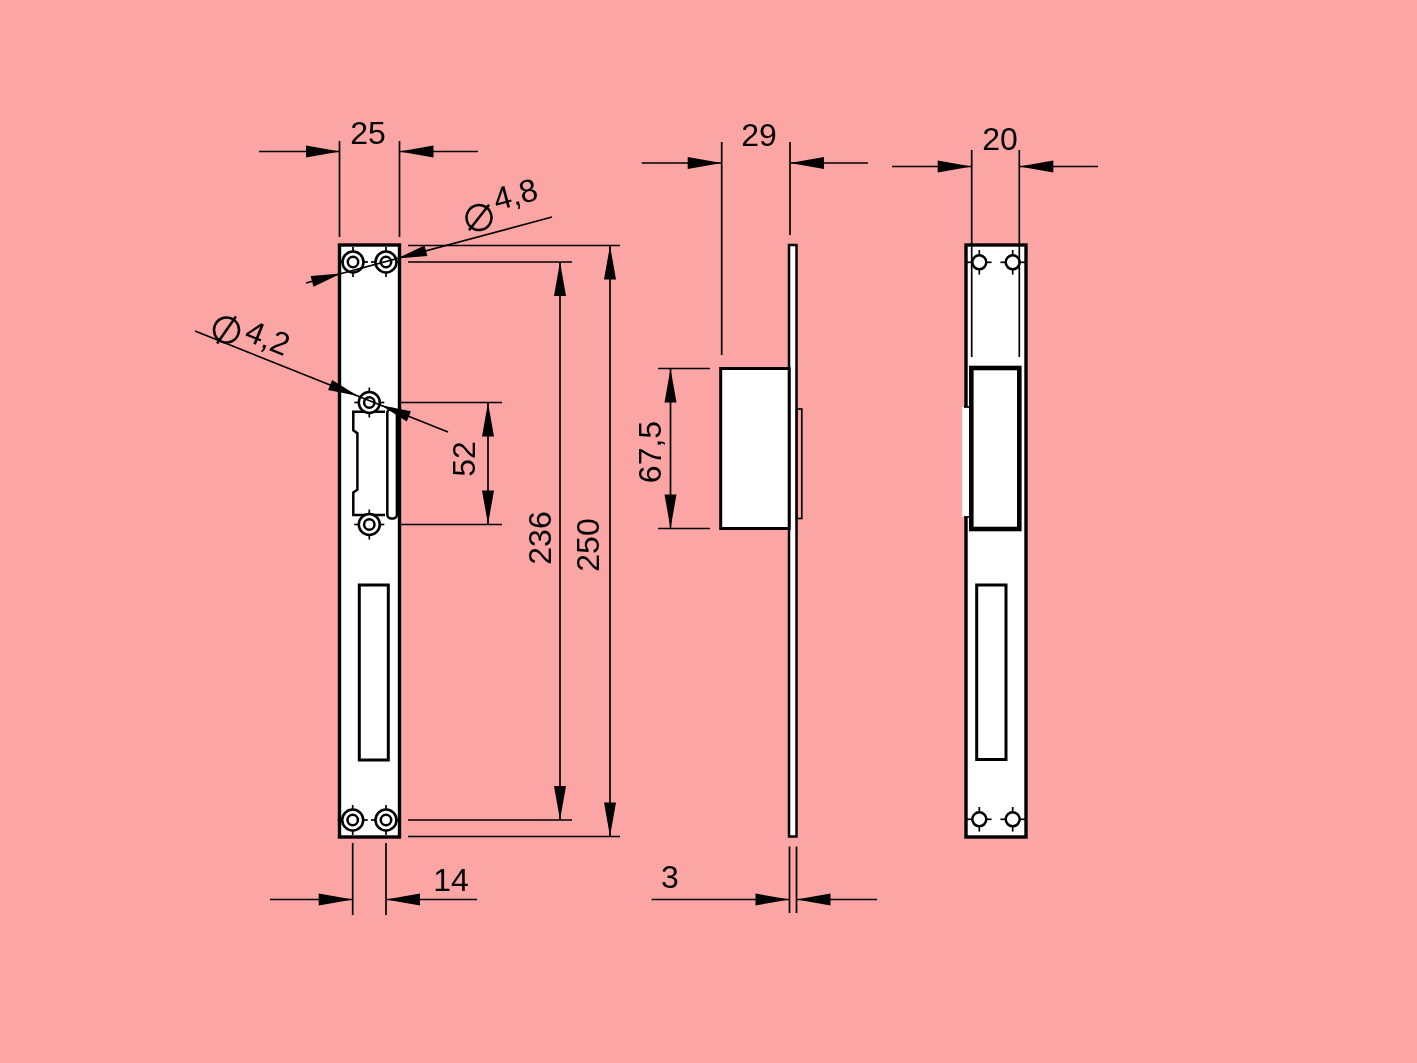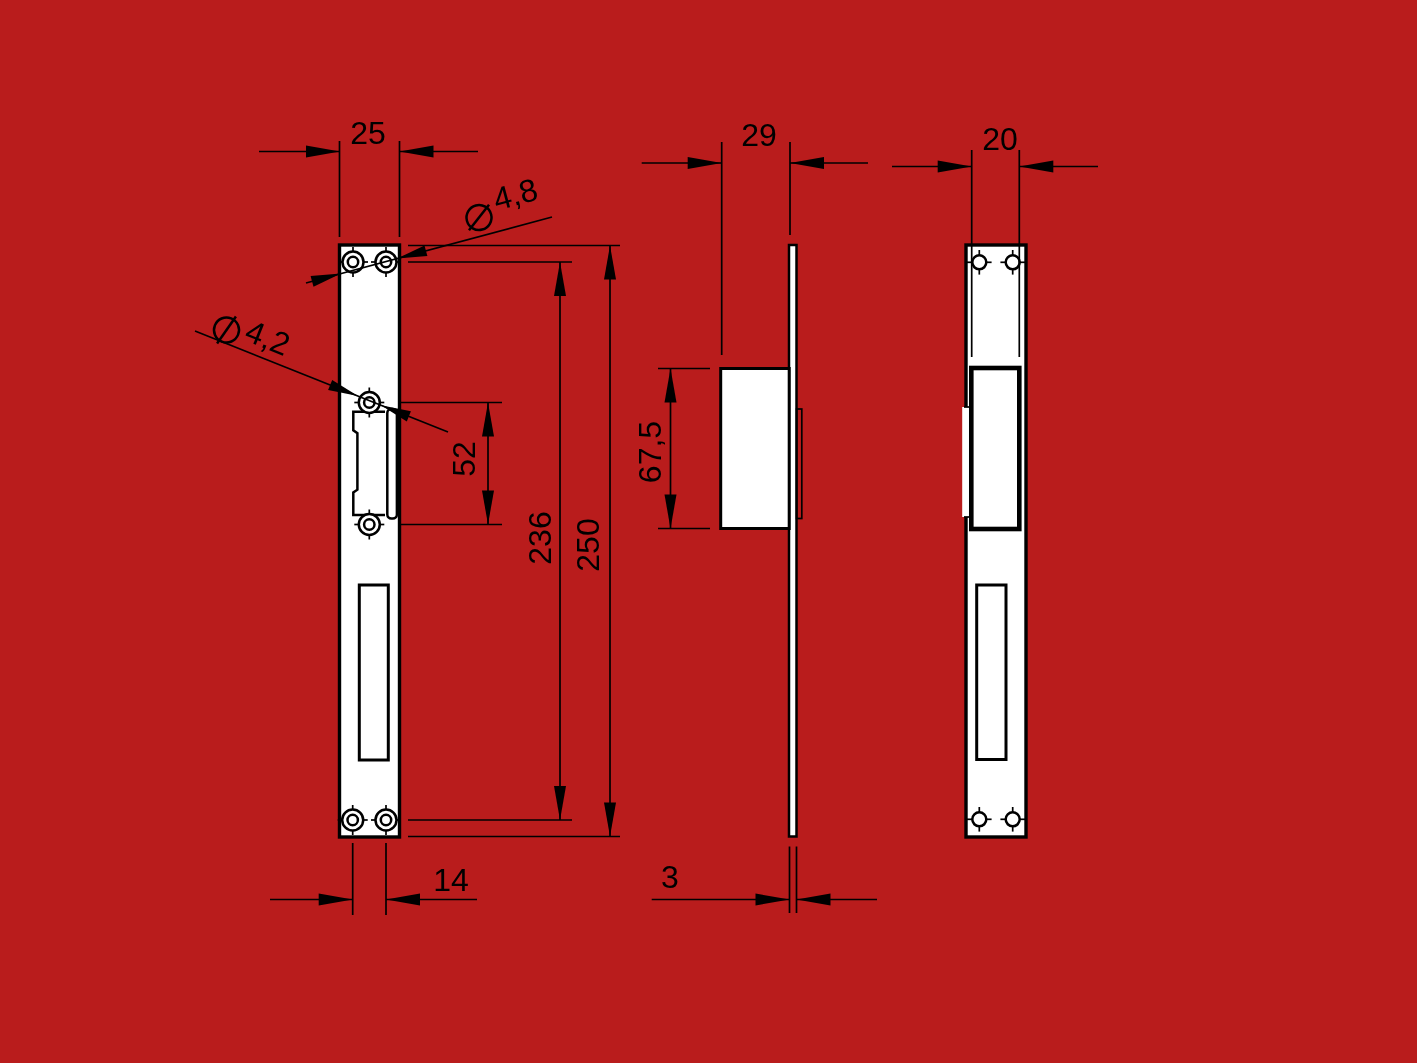--- a/index.html
+++ b/index.html
@@ -6,21 +6,21 @@
     margin: 0;
     padding: 0;
     background: #ffffff;
     width: 1417px;
     height: 1063px;
     overflow: hidden;
   }
   #canvas-wrap {
     width: 1417px;
     height: 1063px;
-    background: #b91c1c;
+    background: #fca5a5;
   }
   svg { display: block; }
   
   .ol    { fill: none; stroke: #000; stroke-width: 3.4; }   
   .ol2   { fill: none; stroke: #000; stroke-width: 3.0; }   
   .olx   { fill: none; stroke: #000; stroke-width: 4.6; }   
   .med   { fill: none; stroke: #000; stroke-width: 2.5; }   
   .thin  { fill: none; stroke: #000; stroke-width: 1.7; }   
   .ah    { fill: #000; stroke: none; }                      
   .wfill { fill: #ffffff; }

